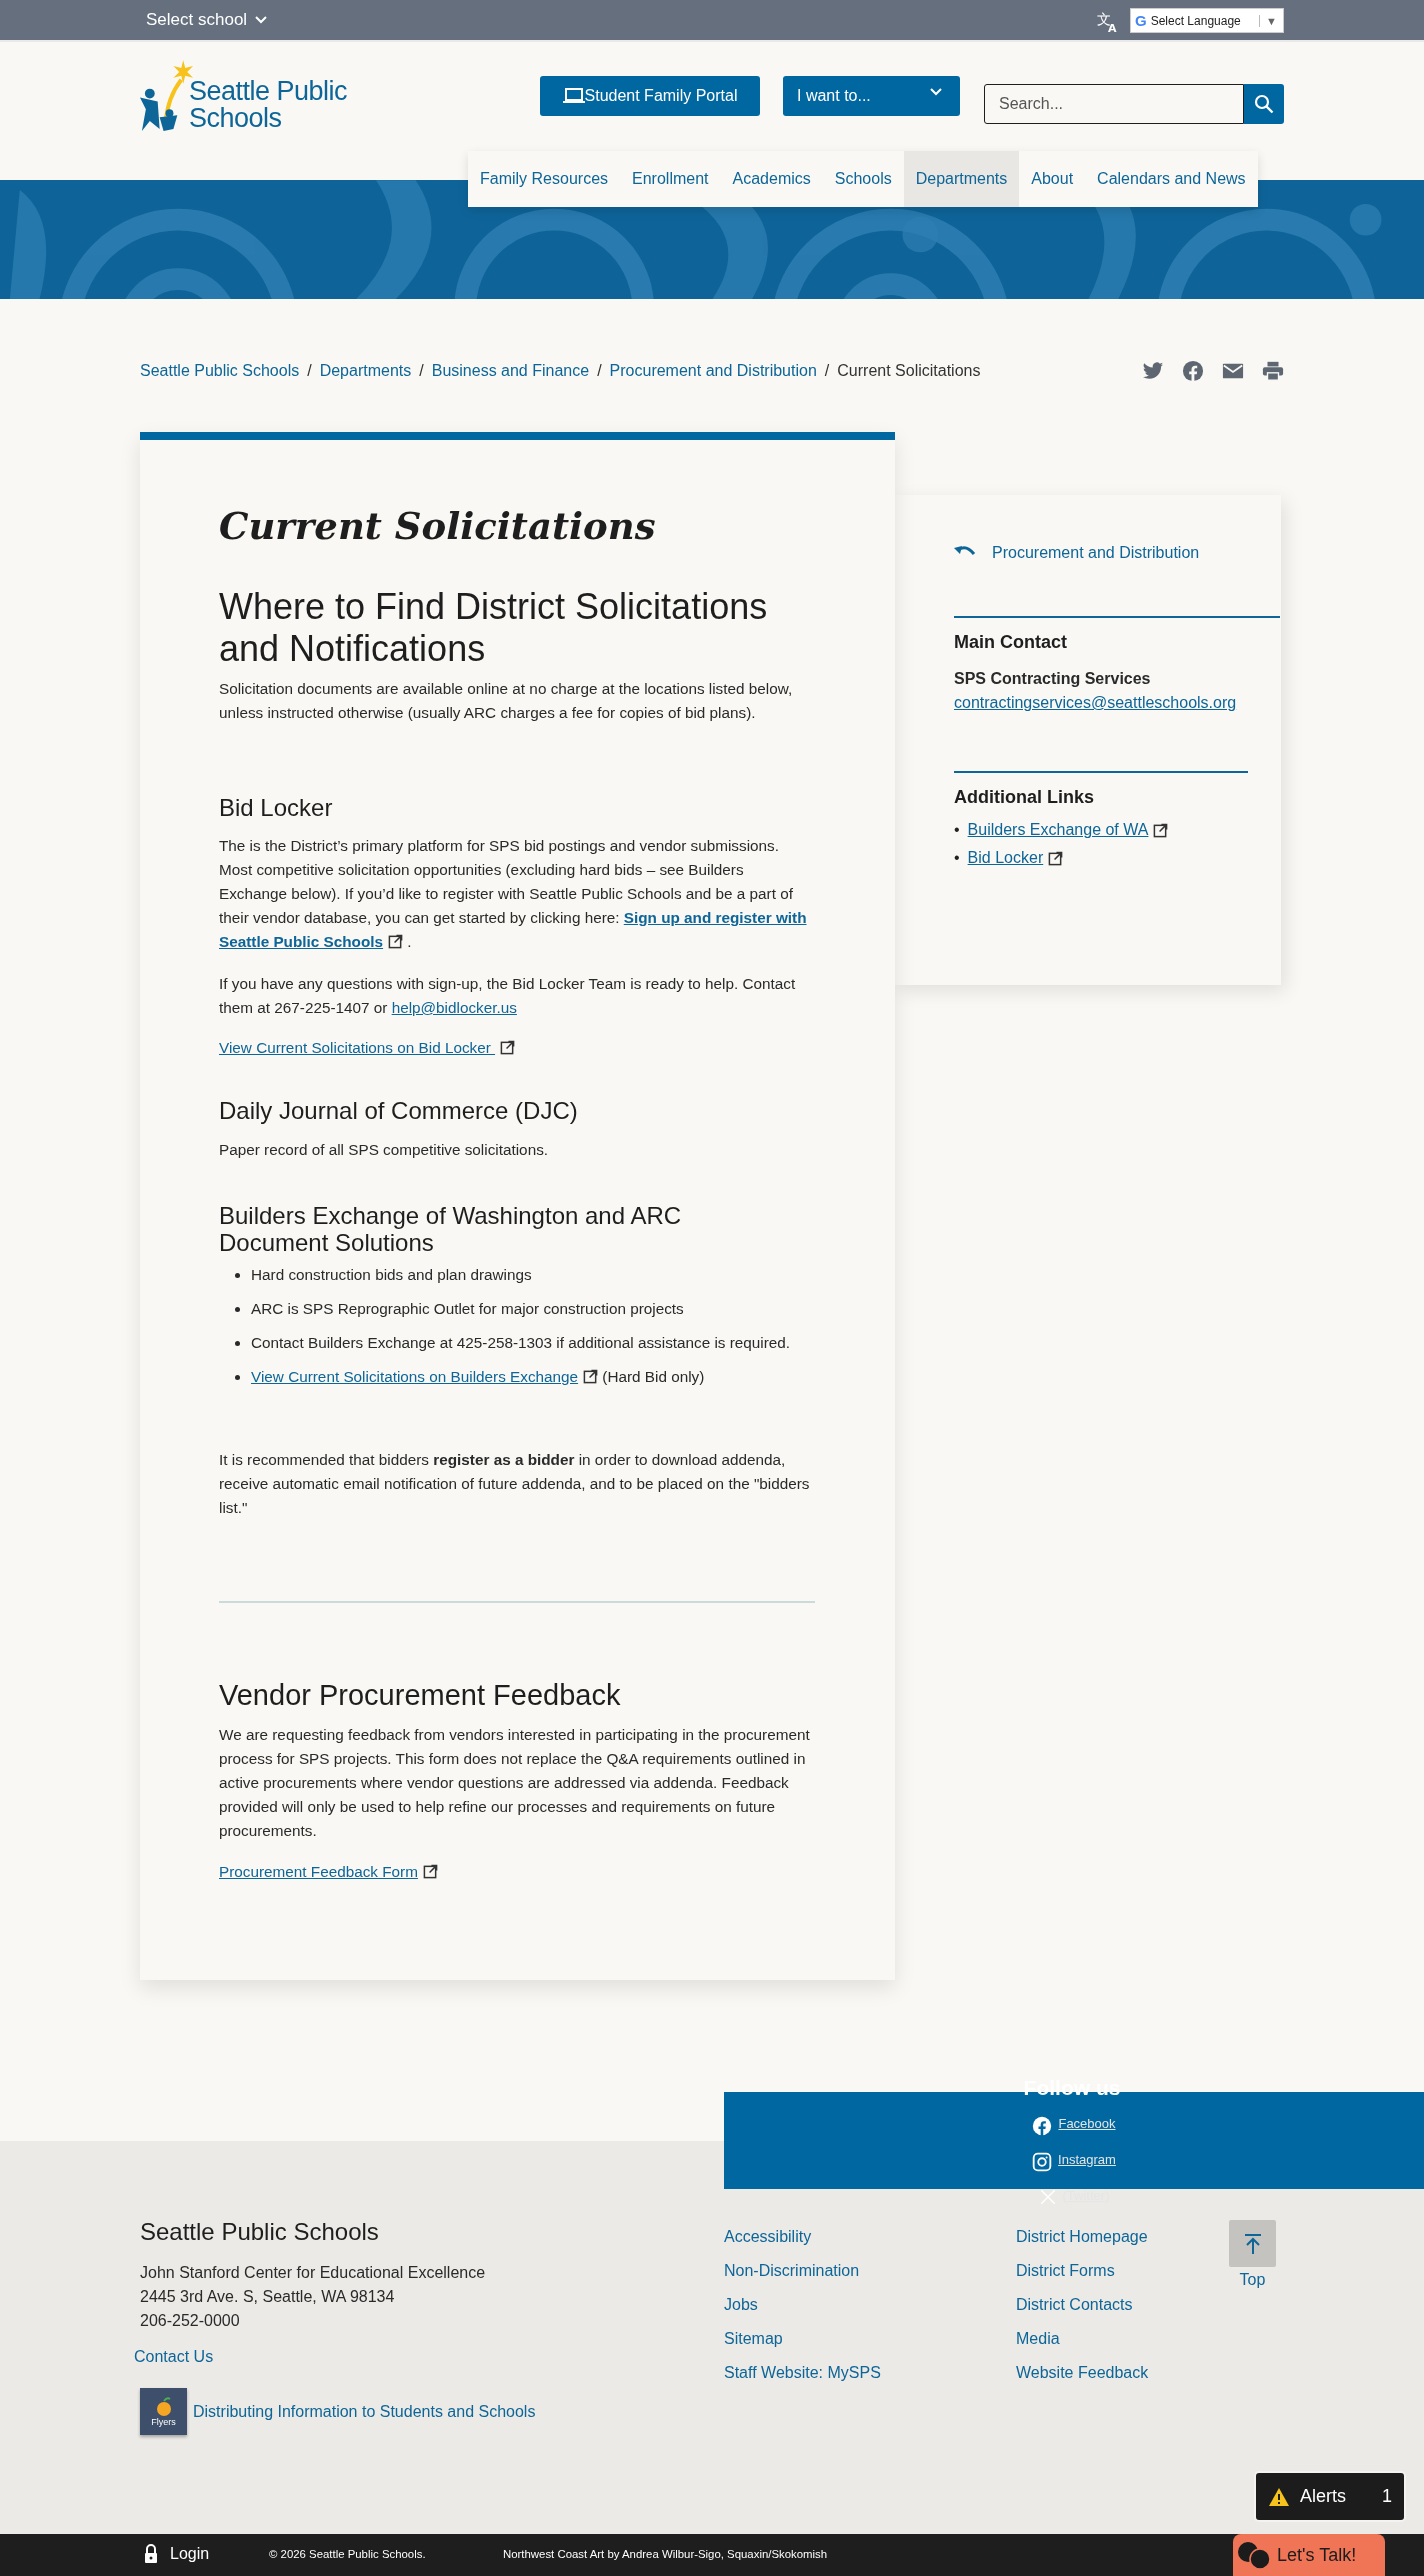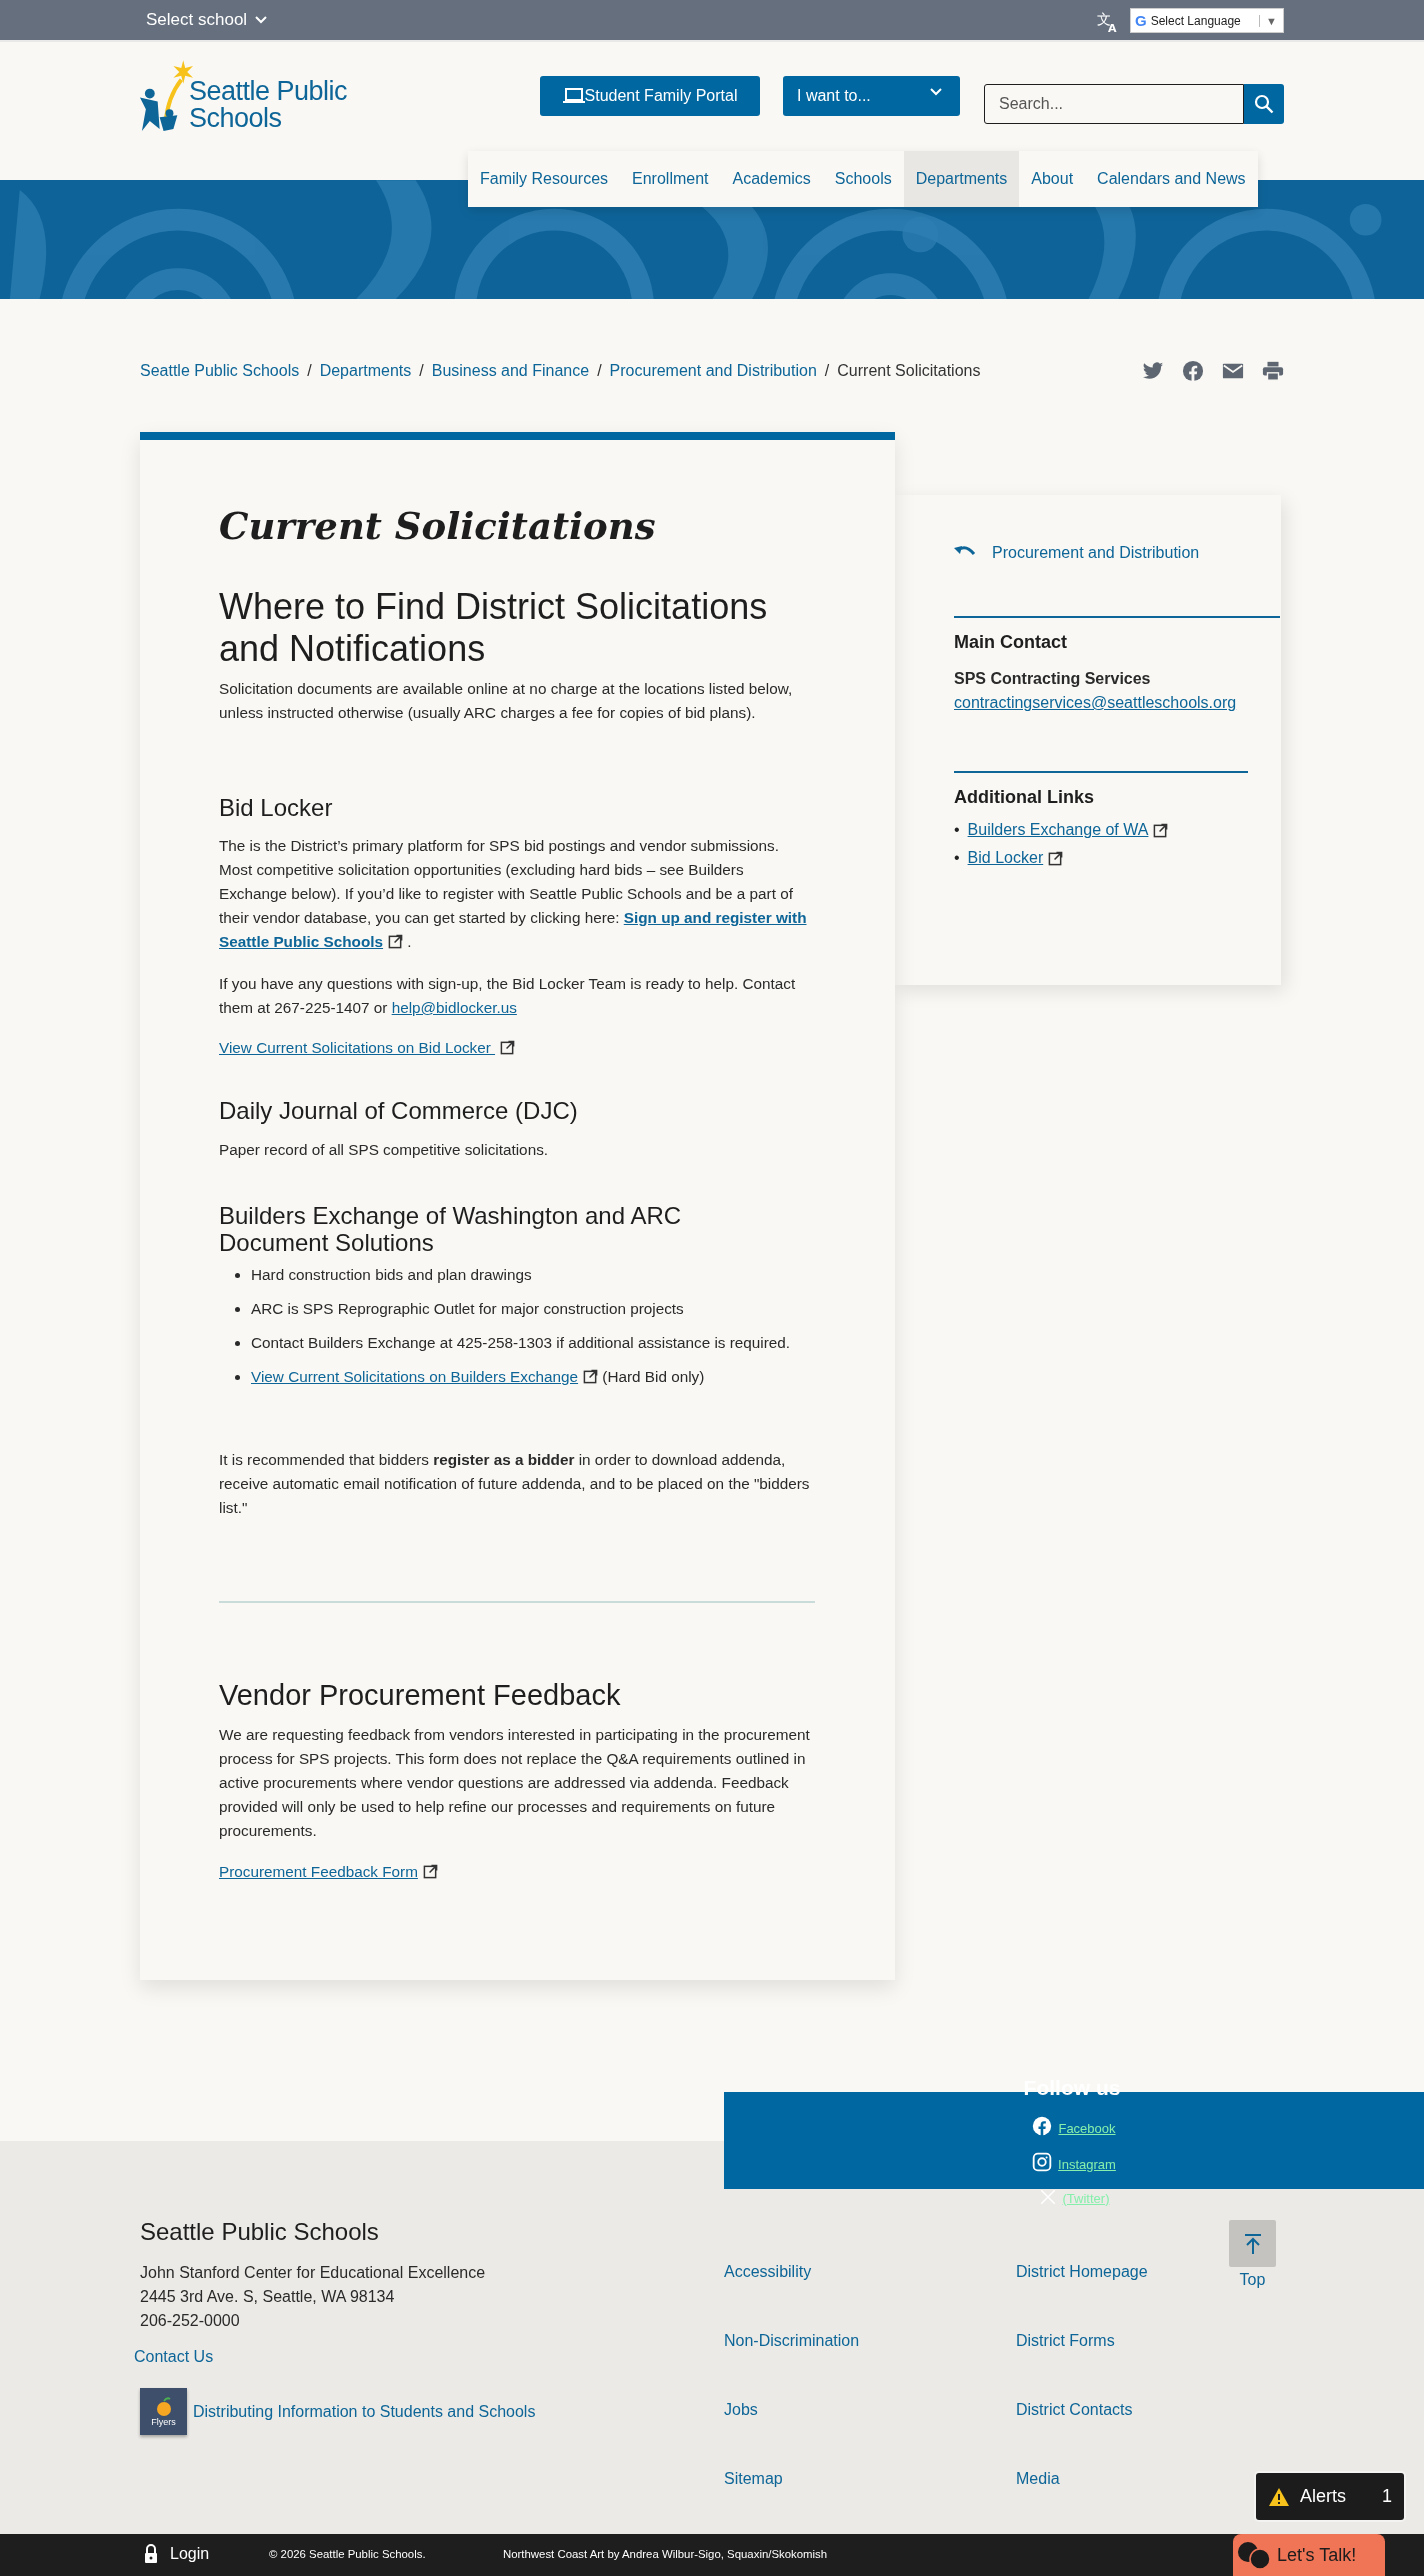--- a/index.html
+++ b/index.html
@@ -113,32 +113,32 @@
   .sb-list li { margin-bottom: 10px; display: flex; align-items: center; }
   .sb-list li::before { content: "•"; margin-right: 8px; color: #222; }
 
   
   .footer-bg { position: absolute; top: 2141px; left: 0; width: 1425px; height: 394px; background: #ebeae6; }
   .follow {
     position: absolute; top: 2092px; left: 724px; width: 700px; height: 97px; background: #0067a0;
     display: flex; align-items: center; justify-content: center; gap: 16px; color: #fff; flex-direction: column;
   }
   .follow .label { font-size: 21px; font-weight: bold; margin-right: 4px; }
-  .follow a { color: #86efac; font-size: 13px; text-decoration: underline; display: flex; align-items: flex-end; gap: 6px; }
+  .follow a { color: #e5e5e5; font-size: 13px; text-decoration: underline; display: flex; align-items: flex-start; gap: 6px; }
   .f-title { position: absolute; left: 140px; top: 2218px; font-size: 24px; color: #1e1e1e; }
   .f-addr { position: absolute; left: 140px; top: 2261px; font-size: 16px; line-height: 24px; color: #2a2a2a; }
   .f-contact { position: absolute; left: 134px; top: 2348px; font-size: 16px; color: #0d6598; text-decoration: none; }
   .f-flyer { position: absolute; left: 140px; top: 2388px; display: flex; align-items: center; gap: 6px; }
   .flyer-badge {
     width: 47px; height: 47px; background: #3d4f6b; display: flex; flex-direction: column;
     align-items: center; justify-content: center; color: #fff; font-size: 9px; box-shadow: 0 2px 3px rgba(0,0,0,0.3);
   }
   .f-flyer a { font-size: 16px; color: #0d6598; text-decoration: none; }
   .f-col { position: absolute; top: 2220px; font-size: 16px; line-height: 34px; }
-  .f-col a { display: block; color: #0d6598; text-decoration: none; margin-top: 35px; }
+  .f-col a { display: block; color: #0d6598; text-decoration: none; }
   .top-btn { position: absolute; left: 1229px; top: 2220px; text-align: center; cursor: pointer; }
   .top-btn .box { width: 47px; height: 47px; background: #c4c3bf; border-radius: 2px; display: flex; align-items: center; justify-content: center; }
   .top-btn .lbl { color: #0d6598; font-size: 16px; margin-top: 4px; }
 
   .alerts {
     position: absolute; left: 1256px; top: 2473px; width: 148px; height: 47px; background: #1c1c1c;
     border-radius: 3px; display: flex; align-items: center; padding: 0 12px; color: #fff; font-size: 18px; gap: 10px;
     box-shadow: 0 0 0 2px #f3f3f1; cursor: pointer;
   }
   .alerts .count { margin-left: auto; }

